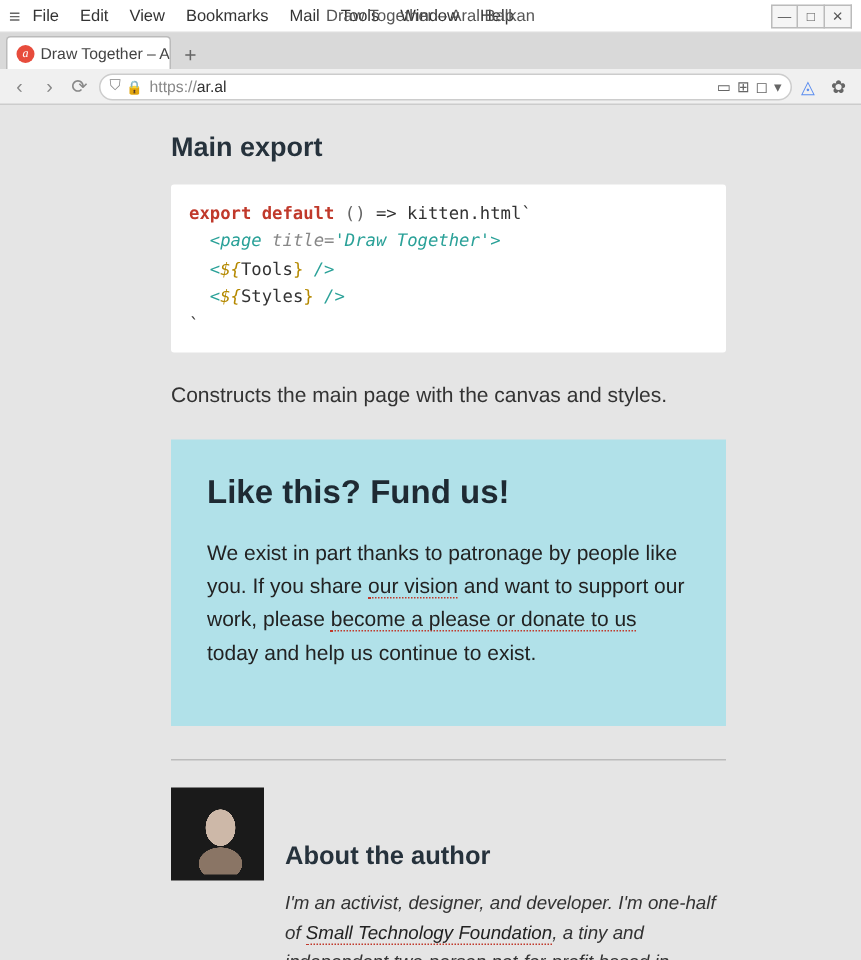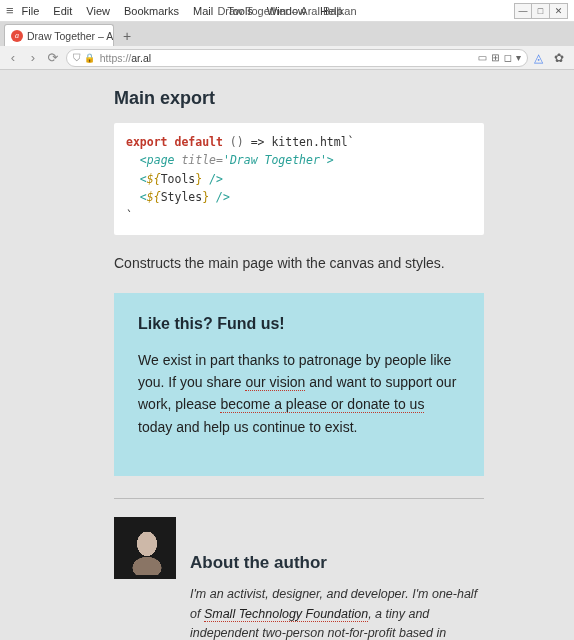--- a/index.html
+++ b/index.html
@@ -45,21 +45,21 @@
 .kw-paren { color: #666; }
 .kw-tag { color: #2aa198; font-style: italic; }
 .kw-attr { color: #888; font-style: italic; }
 .kw-val { color: #2aa198; font-style: italic; }
 .kw-dollar { color: #b58900; font-style: italic; }
 .kw-close { color: #b58900; }
 
 .body-text { font-size: 14px; line-height: 1.55; color: #333; margin-bottom: 18px; }
 
 .fund-box { background: #b1e1e9; padding: 22px 24px 24px; margin-bottom: 22px; }
-.fund-box h3 { font-size: 16px; font-weight: 600; color: #1e2a33; margin-bottom: 16px; }
+.fund-box h3 { font-size: 22px; font-weight: 600; color: #1e2a33; margin-bottom: 16px; }
 .fund-box p { font-size: 14px; line-height: 1.6; color: #222; margin-bottom: 14px; }
 .fund-box a, .about a { color: #222; text-decoration: none; border-bottom: 1px dotted #c0392b; }
 
 hr.sep { border: none; border-top: 1px solid #bbb; margin: 0 0 18px; }
 
 .about { display: flex; gap: 14px; }
 .avatar { width: 62px; height: 62px; background: #1a1a1a; flex-shrink: 0; position: relative; overflow: hidden; }
 .avatar::after { content: ""; position: absolute; top: 10px; left: 14px; width: 38px; height: 48px; background: radial-gradient(ellipse 18px 22px at 50% 35%, #cdb8a8 0%, #cdb8a8 55%, transparent 56%), radial-gradient(ellipse 24px 18px at 50% 85%, #8a7565 0%, #8a7565 60%, transparent 61%); }
 .about-text h3 { font-size: 17px; font-weight: 600; color: #26323c; margin-bottom: 12px; margin-top: 36px; }
 .about-text p { font-size: 12.5px; line-height: 1.55; font-style: italic; color: #333; margin-bottom: 10px; }

